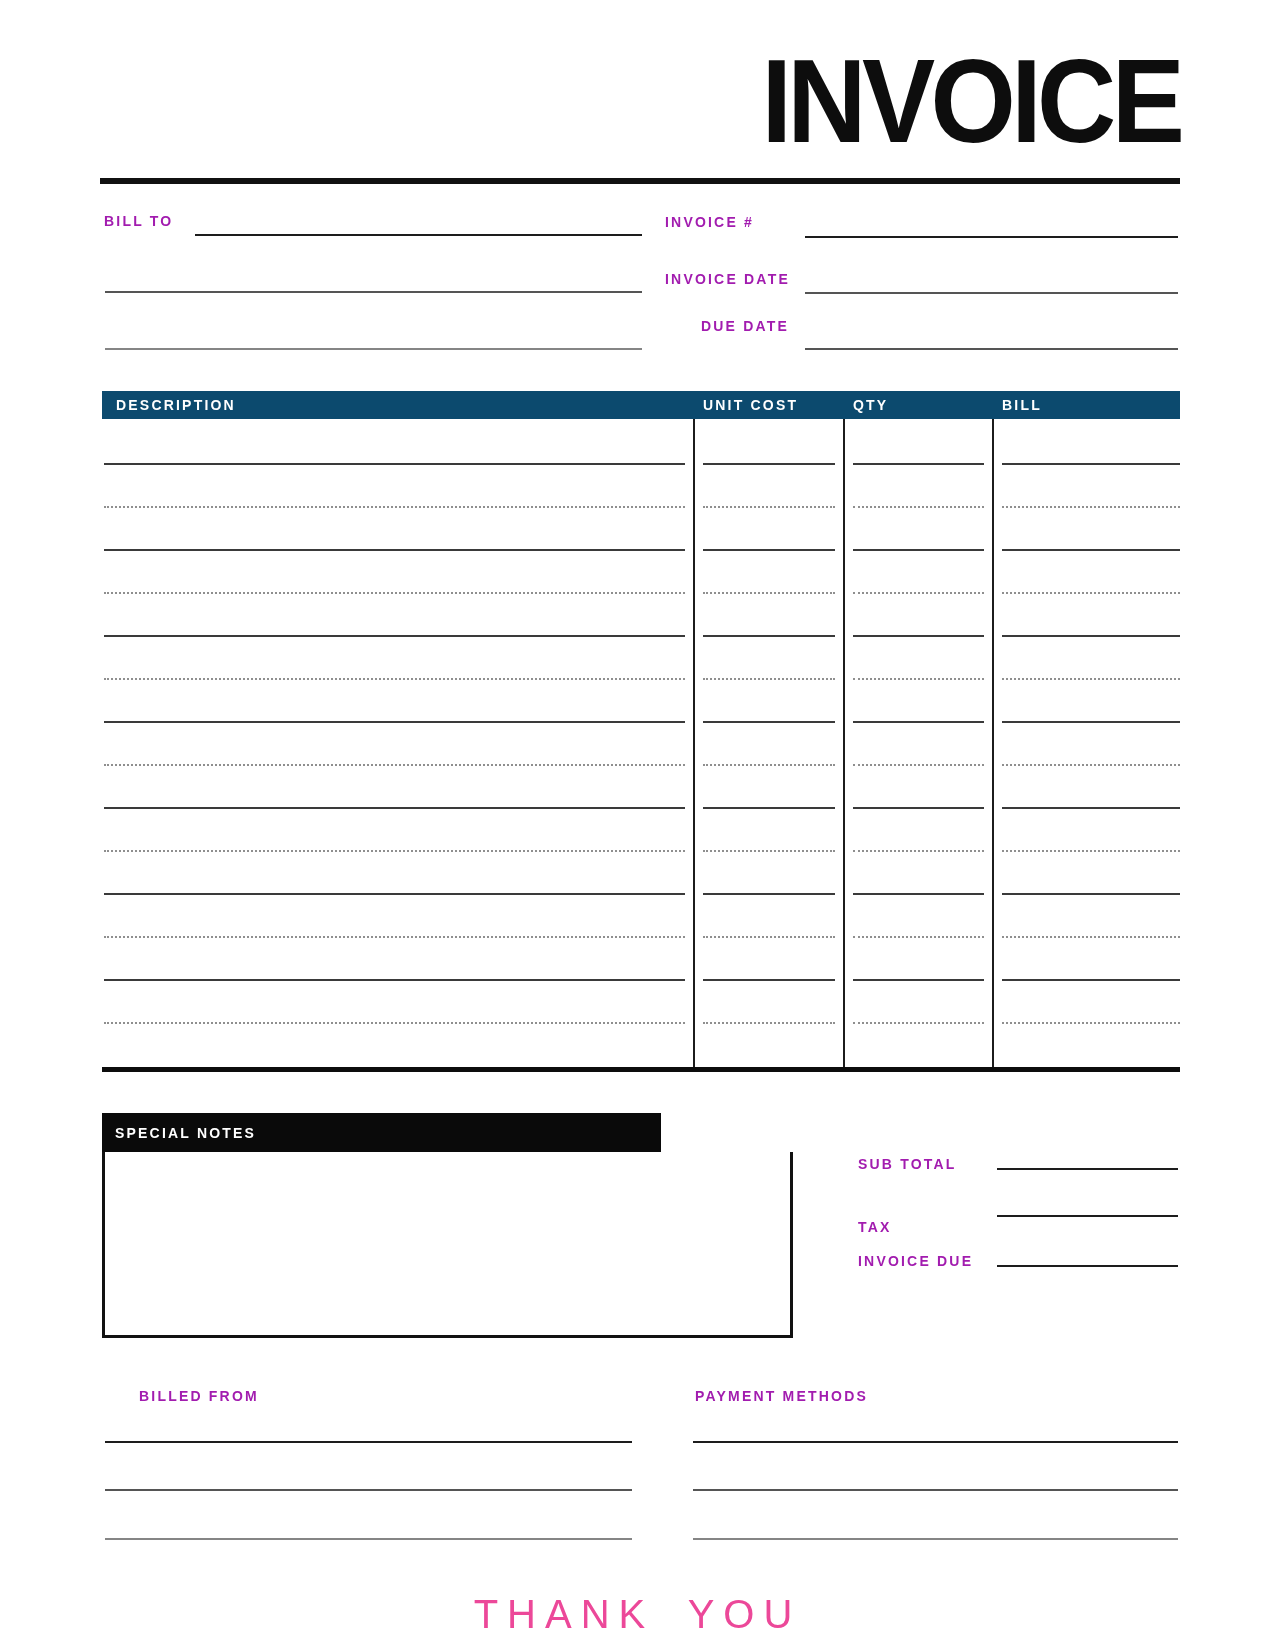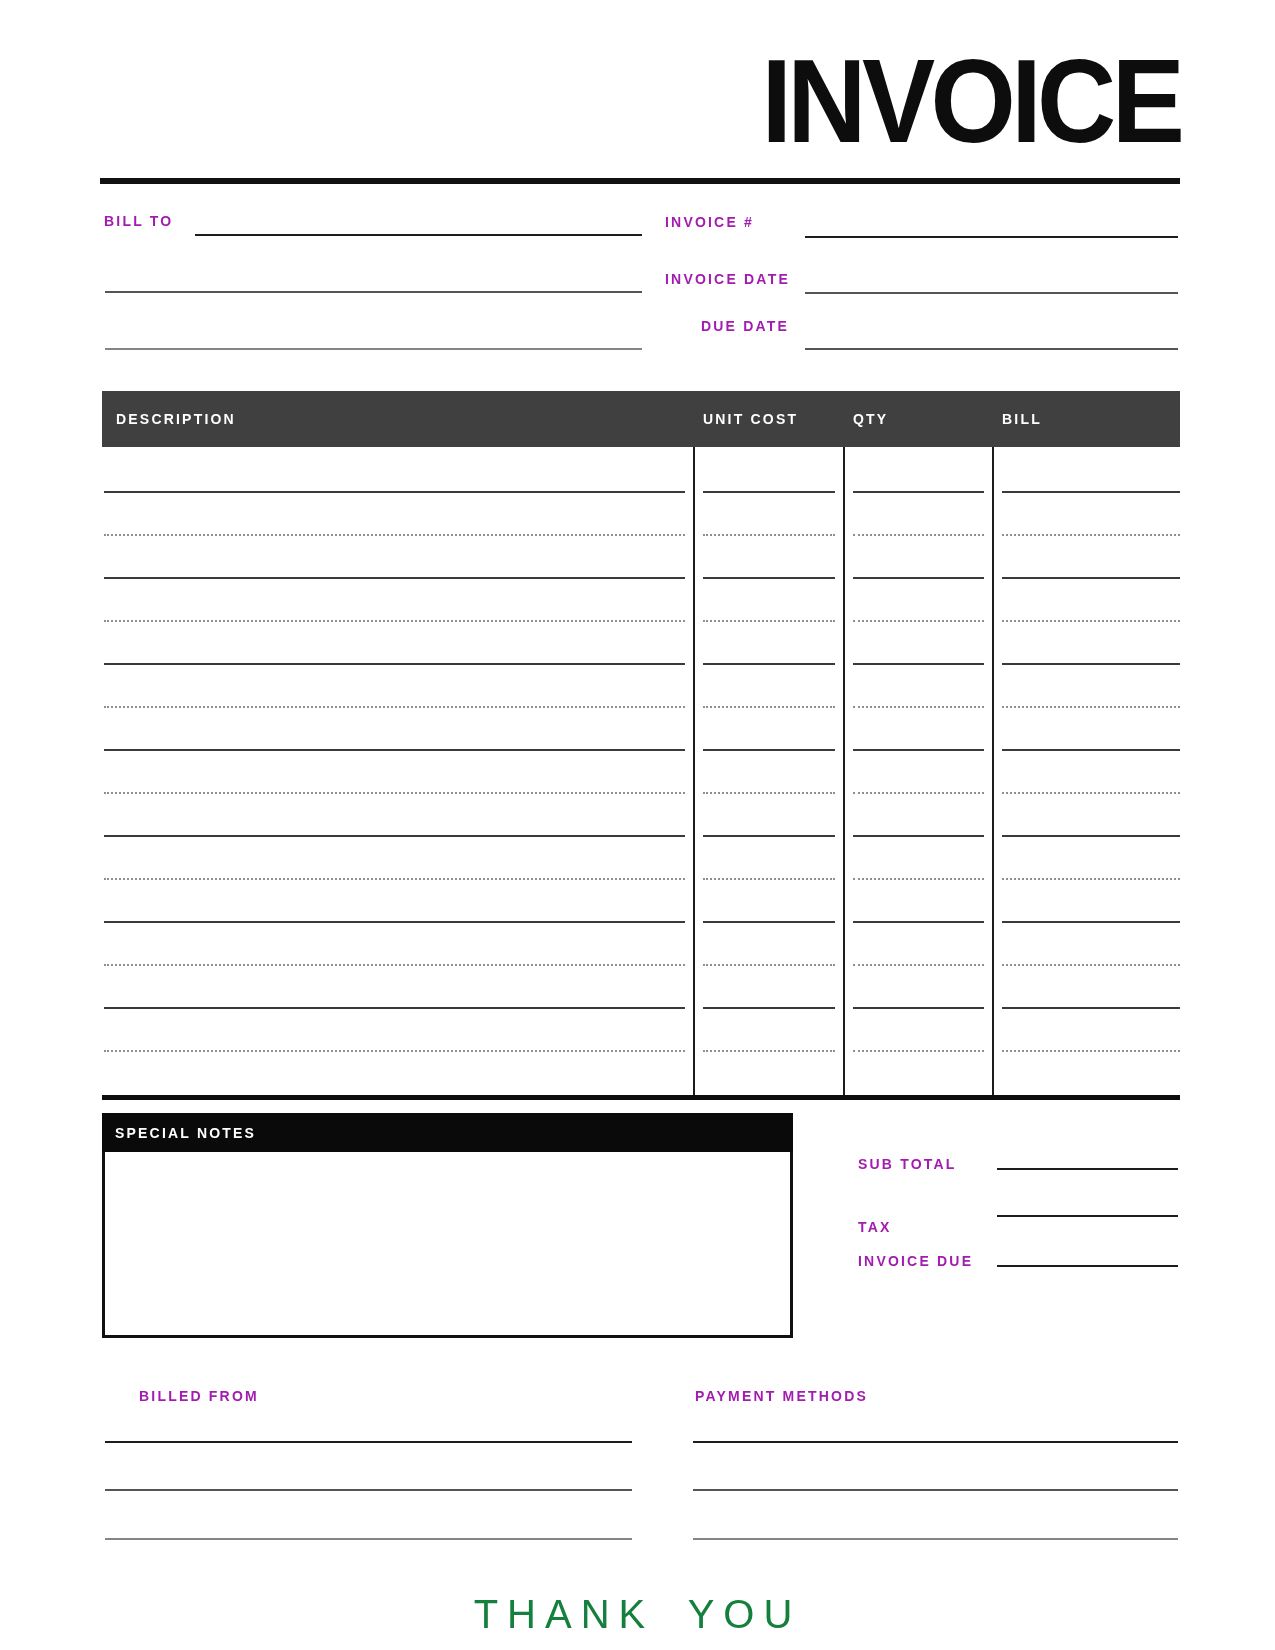--- a/index.html
+++ b/index.html
@@ -27,49 +27,49 @@
   
   .wline { position:absolute; height:0; border-bottom:2px solid #222; }
   .wline.dark { border-color:#1d1d1d; }
   .wline.mid  { border-color:#555; }
   .wline.gray { border-color:#858585; }
 
   
   .items { position:absolute; left:102px; top:391px; width:1078px; border-bottom:5px solid #0d0d0d; }
   .thead {
     display:grid; grid-template-columns:591px 150px 149px 188px;
-    height:56px; background:#404040; color:#fff; align-items:center;
+    height:28px; background:#0c4a6e; color:#fff; align-items:center;
   }
   .thead .hcell { font-size:14px; font-weight:700; letter-spacing:2.2px; padding-left:10px; white-space:nowrap; }
   .thead .hcell.c0 { padding-left:14px; }
   .trow { display:grid; grid-template-columns:591px 150px 149px 188px; height:43px; }
   .trow.first { height:46px; }
   .tcell { position:relative; }
   .tcell.c1, .tcell.c2, .tcell.c3 { border-left:2px solid #1c1c1c; }
   .fill { position:absolute; bottom:0; left:8px; right:8px; height:0; }
   .tcell.c0 .fill { left:2px; }
   .tcell.c3 .fill { right:0; }
   .fill.solid { border-bottom:2px solid #3a3a3a; }
   .fill.dot   { border-bottom:2px dotted #8f8f8f; }
 
   
   .notes-head {
-    position:absolute; left:102px; top:1113px; width:691px; height:39px;
+    position:absolute; left:102px; top:1113px; width:559px; height:39px;
     background:#0a0a0a; color:#fff; display:flex; align-items:center;
   }
   .notes-head span { font-size:14px; font-weight:700; letter-spacing:2.2px; padding-left:13px; }
   .notes-box {
     position:absolute; left:102px; top:1152px; width:691px; height:186px;
     border:3px solid #111; border-top:none; background:#fff;
   }
 
   
   .thankyou {
     position:absolute; left:0; right:0; top:1592px; text-align:center;
-    font-size:40px; font-weight:300; letter-spacing:9px; color:#15803d;
+    font-size:40px; font-weight:300; letter-spacing:9px; color:#ec4899;
     word-spacing:14px; white-space:nowrap;
   }
 </style>
 </head>
 <body>
 
 <div class="page">
 
   <div class="title">INVOICE</div>
   <div class="rule-top"></div>

